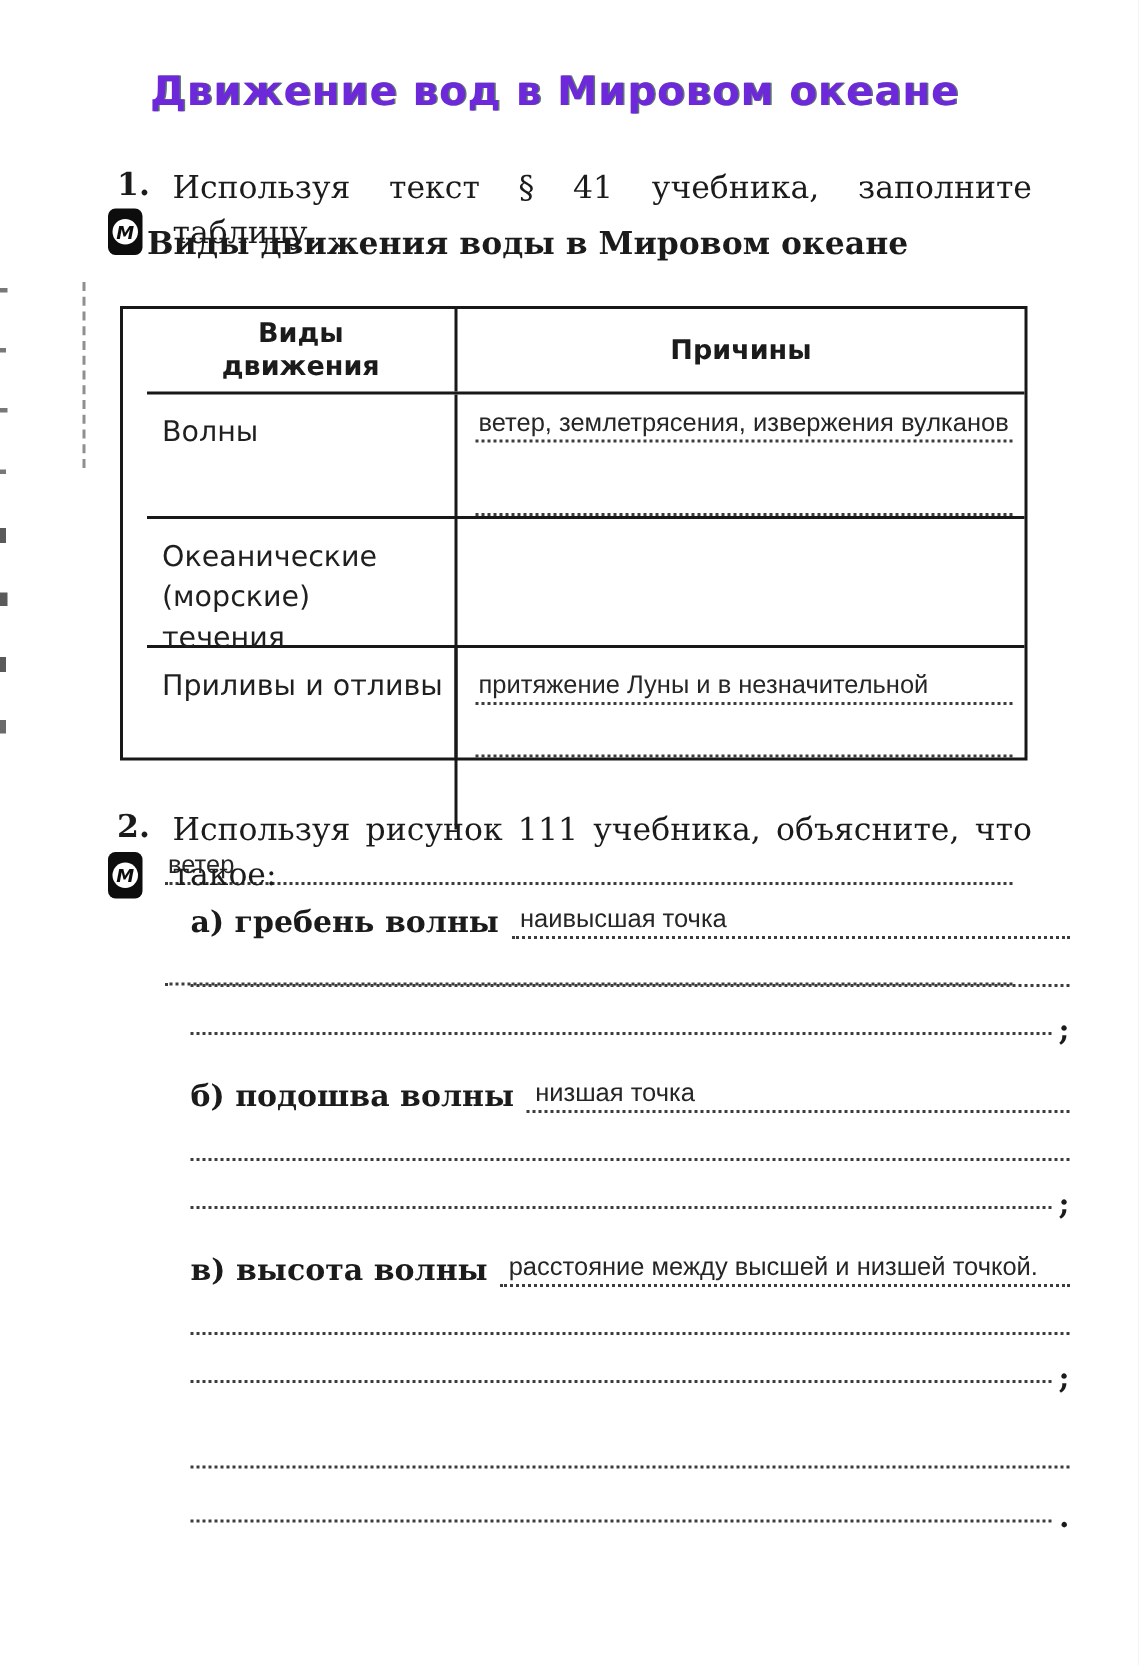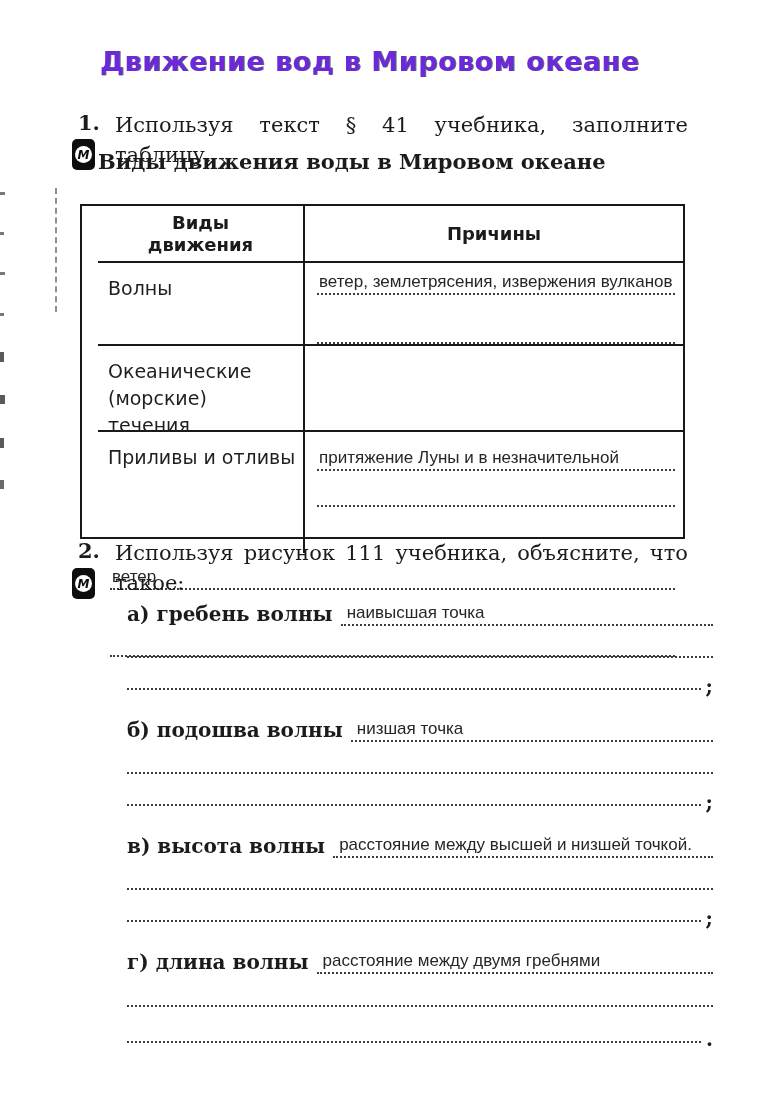--- a/index.html
+++ b/index.html
@@ -71,21 +71,21 @@
   .cell-c2{flex:1;}
   .thead-row{height:55px;}
   .thead-row .cell{
     display:flex;align-items:center;justify-content:center;
     font-family:"DejaVu Sans", sans-serif;
     font-weight:bold;font-size:18px;text-align:center;line-height:22px;
   }
   .prewrap{white-space:pre-line;}
   .row-1{height:83px;}
   .row-2{height:86px;flex-direction:column;}
-  .row-3{height:107px;}
+  .row-3{height:75px;}
   .type-label{
     padding:12px 6px 0 10px;
     font-family:"DejaVu Sans", sans-serif;
     font-size:19px;line-height:27px;color:#1f1f1f;
   }
   .cause-cell{padding:8px 8px 0 12px;display:flex;flex-direction:column;}
   .row-3 .cause-cell{padding-top:10px;}
   .dotline{
     border-bottom:2px dotted #3c3c3c;
     display:flex;align-items:flex-end;
@@ -267,26 +267,20 @@
       <div class="bl">
           <div class="bl-fill"></div>
         </div>
       <div class="bl">
           <div class="bl-fill"></div>
           <span class="term">;</span>
         </div>
     </div>
 
     <div class="item">
-      <div class="item-row">
-        <span class="item-label">г) длина волны</span>
-        <span class="item-fill">
-          <span class="ans">расстояние между двумя гребнями</span>
-        </span>
-      </div>
       <div class="bl bl-tall">
           <div class="bl-fill"></div>
         </div>
       <div class="bl bl-last">
           <div class="bl-fill"></div>
           <span class="term">.</span>
         </div>
     </div>
 
   </div>

